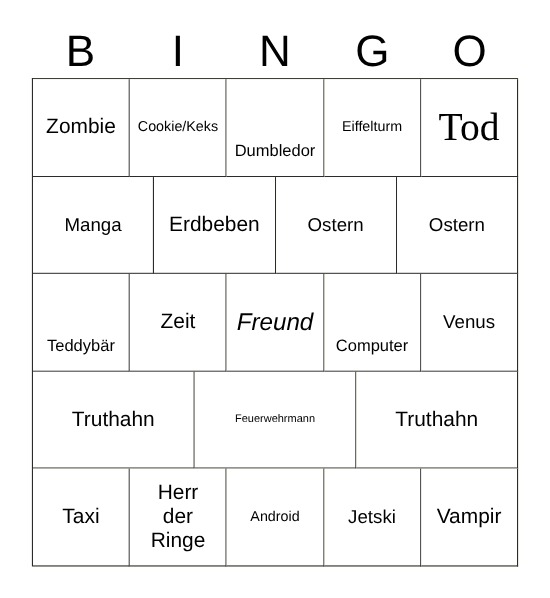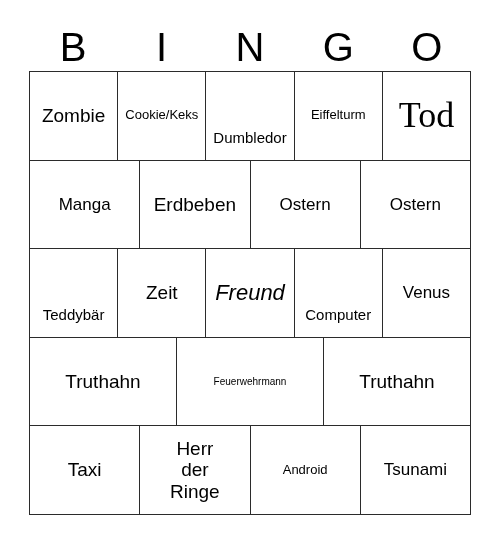--- a/index.html
+++ b/index.html
@@ -183,18 +183,21 @@
         </div>
       <div class="bingo-cell fs-ml">
           <span class="cell-text">Herr
 der
 Ringe</span>
         </div>
       <div class="bingo-cell fs-m">
           <span class="cell-text">Android</span>
         </div>
       <div class="bingo-cell fs-xl">
-          <span class="cell-text">Tsunami</span>
+          <span class="cell-text">Jetski</span>
+        </div>
+      <div class="bingo-cell fs-ml">
+          <span class="cell-text">Vampir</span>
         </div>
     </div>
 
   </div>
 </div>
 
 </body></html>

